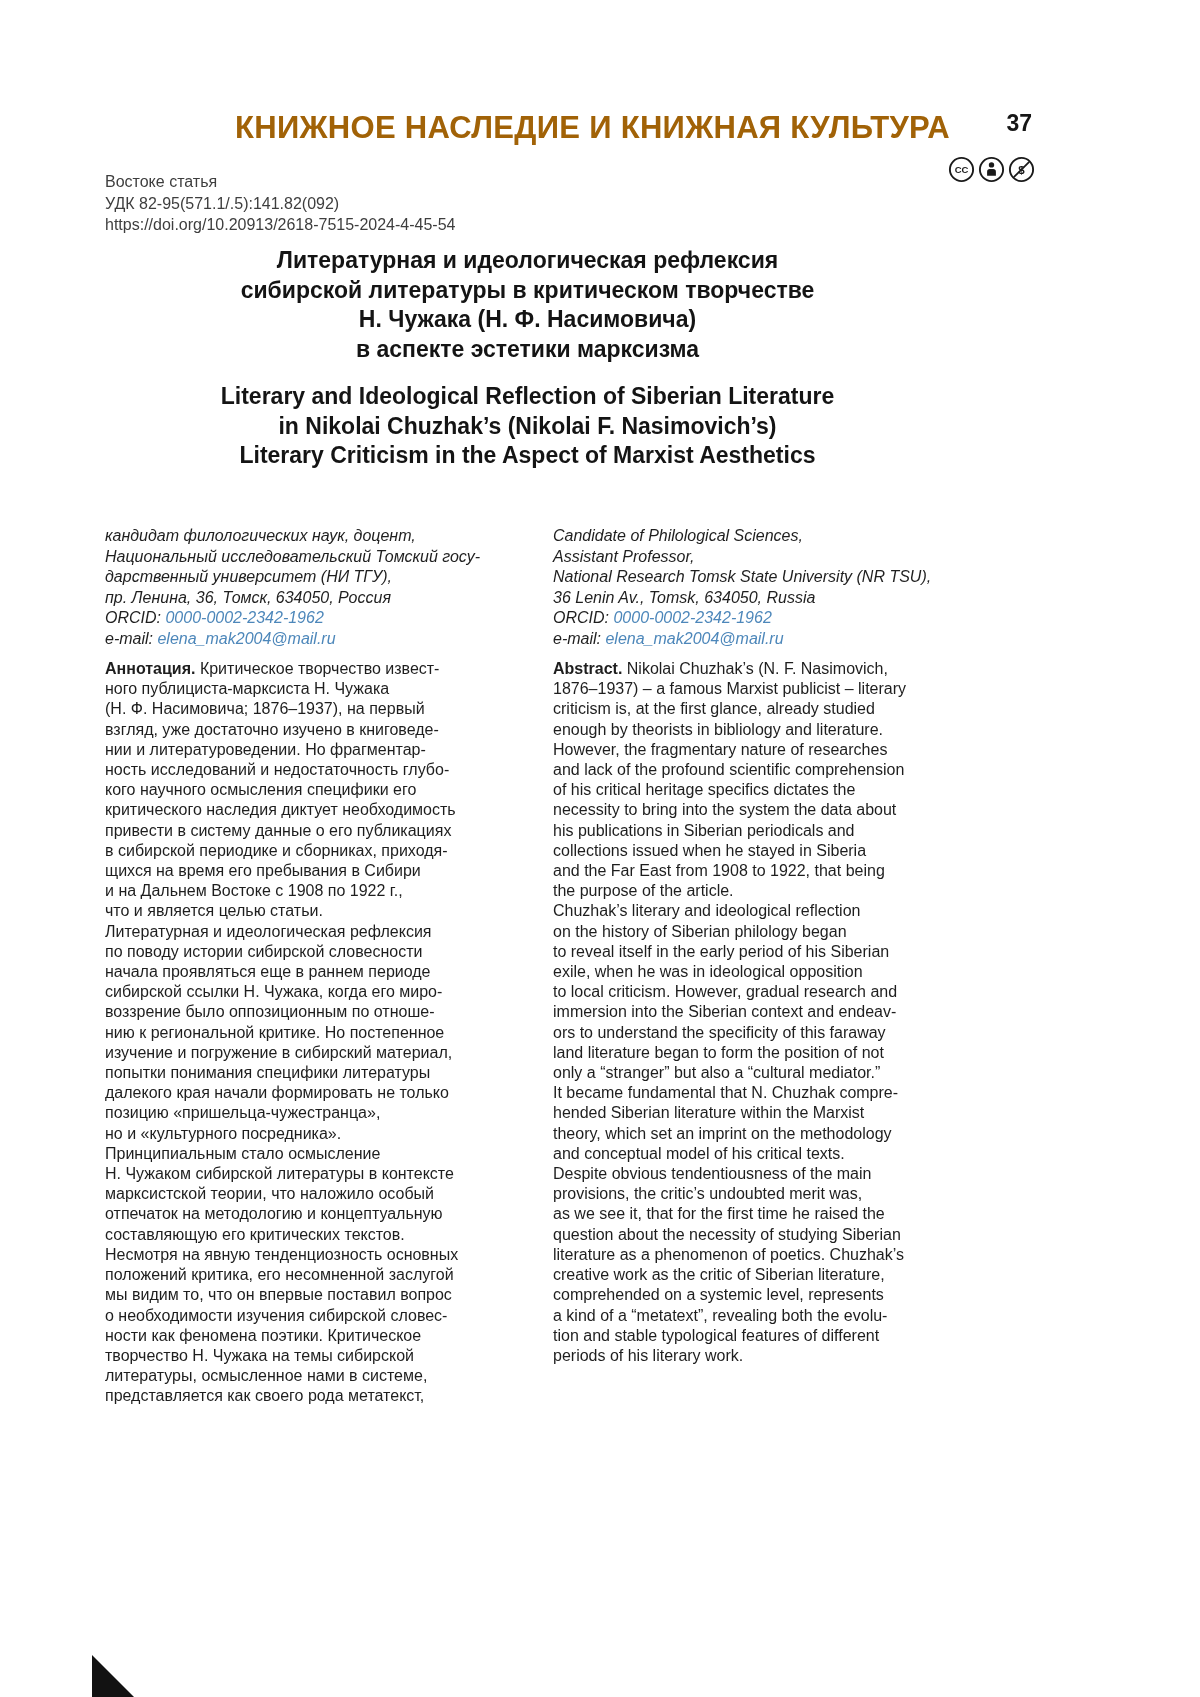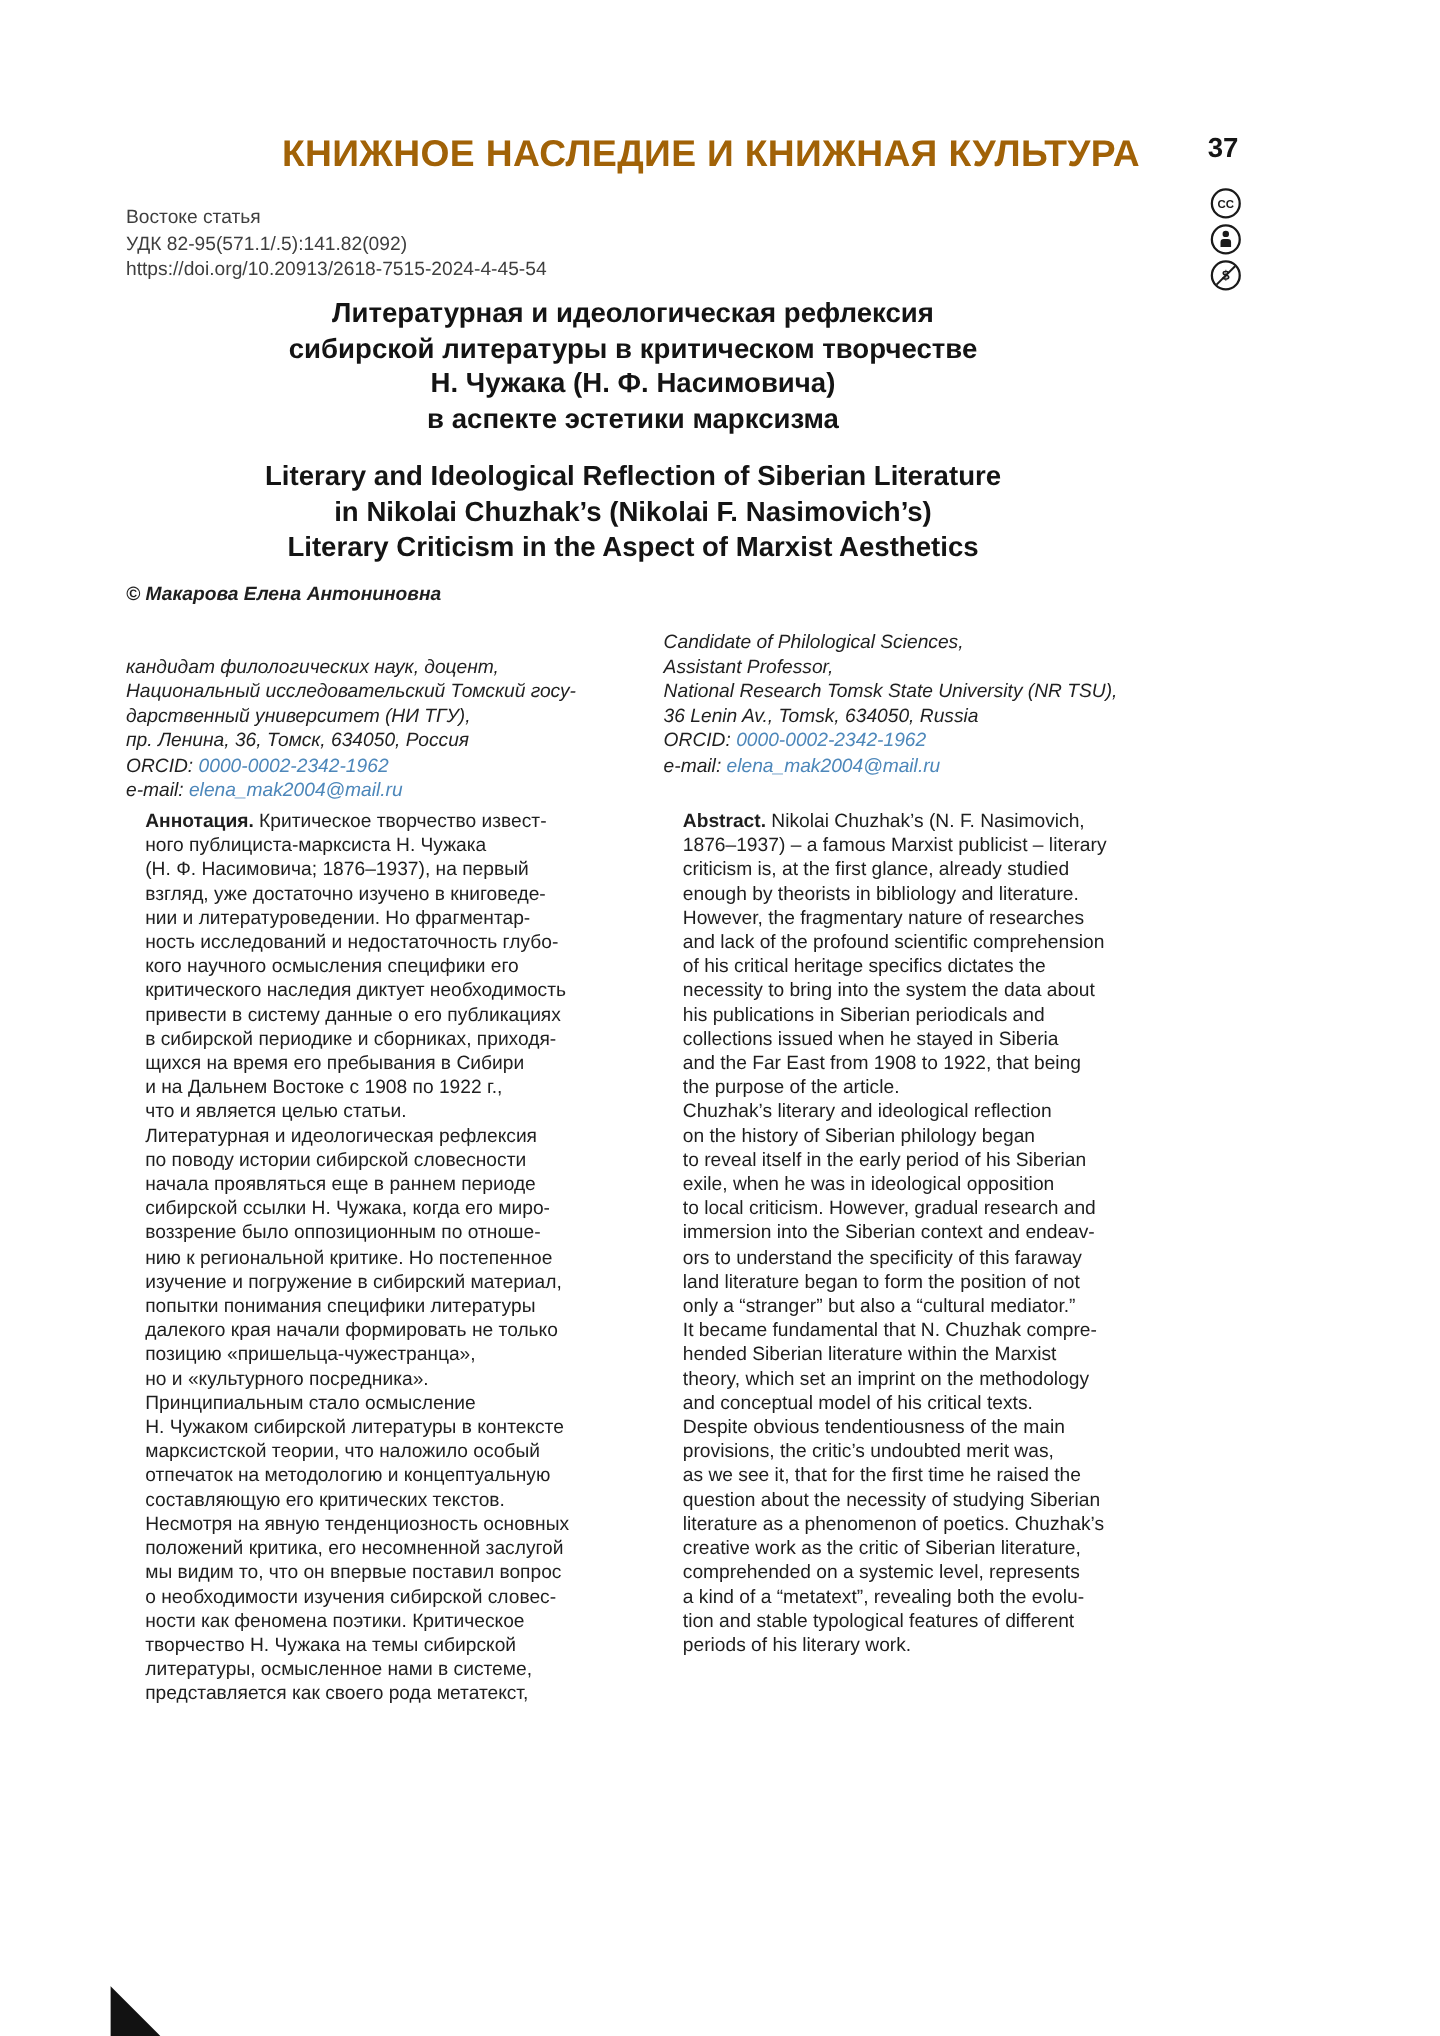--- a/index.html
+++ b/index.html
@@ -17,21 +17,21 @@
     position: absolute; top: 110px; left: 105px; width: 845px;
     text-align: right; font-size: 31px; font-weight: 700;
     letter-spacing: 0.3px; color: #a16207; white-space: nowrap;
   }
   .page-number {
     position: absolute; top: 110px; right: 168px;
     font-size: 23px; font-weight: 700; color: #161616;
   }
   .license {
     position: absolute; top: 156px; right: 165px;
-    display: flex; gap: 3px; align-items: center; flex-direction: column;
+    display: flex; gap: 3px; align-items: center;
   }
   .license svg { display: block; }
 
   .meta {
     position: absolute; top: 171px; left: 105px;
     font-size: 16px; line-height: 21.5px; color: #3e3e3e;
   }
 
   .title-ru, .title-en {
     position: absolute; left: 105px; width: 845px; margin: 0;
@@ -45,21 +45,21 @@
     position: absolute; top: 486px;
     font-style: italic; font-size: 16px; line-height: 20.5px; color: #1f1f1f;
   }
   .author-ru { left: 105px; width: 440px; }
   .author-en { left: 553px; width: 420px; }
   .author-name { font-weight: 700; }
   .affiliation { white-space: pre-line; margin-top: 40px; }
   .link { color: #4d87ba; text-decoration: none; font-style: italic; cursor: pointer; }
 
   .abstract {
-    position: absolute; top: 659px; margin: 16px;
+    position: absolute; top: 659px; margin: 0;
     font-size: 16px; line-height: 20.2px; color: #1e1e1e;
     white-space: pre-line;
   }
   .abstract-ru { left: 105px; width: 440px; }
   .abstract-en { left: 553px; width: 430px; }
   .abstract-label { font-weight: 700; }
 
   .corner-mark { position: absolute; left: 92px; bottom: 0; }
 </style>
 </head>
@@ -95,21 +95,20 @@
 
   <h1 class="title-ru">Литературная и идеологическая рефлексия
 сибирской литературы в критическом творчестве
 Н. Чужака (Н. Ф. Насимовича)
 в аспекте эстетики марксизма</h1>
   <h2 class="title-en">Literary and Ideological Reflection of Siberian Literature
 in Nikolai Chuzhak’s (Nikolai F. Nasimovich’s)
 Literary Criticism in the Aspect of Marxist Aesthetics</h2>
 
   <div class="author author-ru">
-    <div class="author-name">© Макарова Елена Антониновна</div>
     <div class="affiliation">кандидат филологических наук, доцент,
 Национальный исследовательский Томский госу-
 дарственный университет (НИ ТГУ),
 пр. Ленина, 36, Томск, 634050, Россия</div>
     <div><span>ORCID: </span><a class="link">0000-0002-2342-1962</a></div>
     <div><span>e-mail: </span><a class="link">elena_mak2004@mail.ru</a></div>
   </div>
 
   <div class="author author-en">
     <div class="affiliation">Candidate of Philological Sciences,

